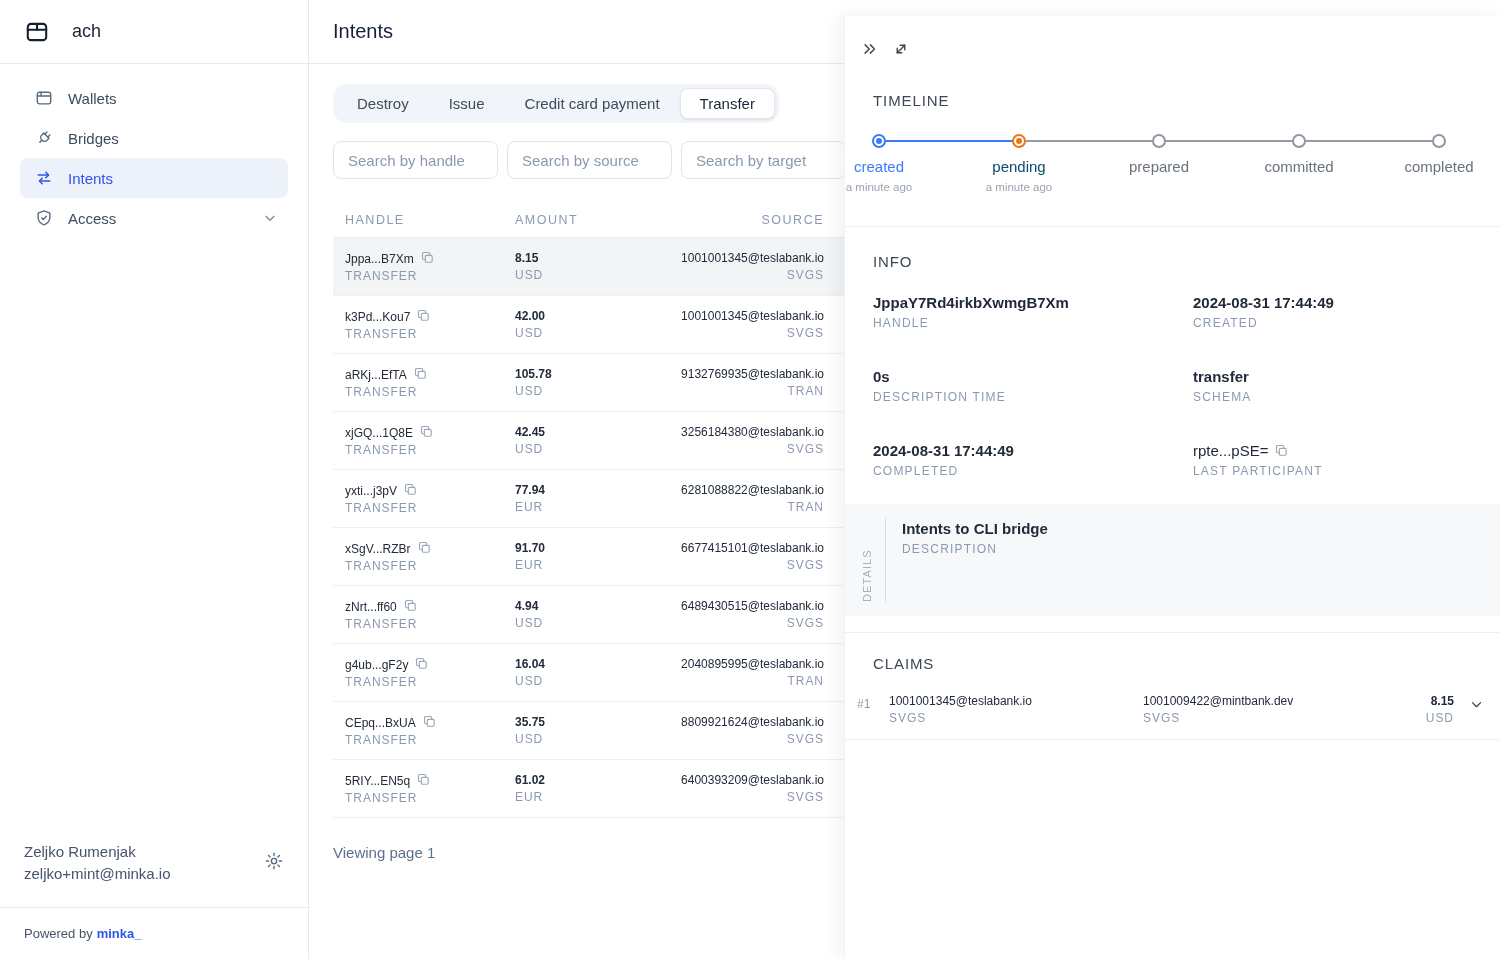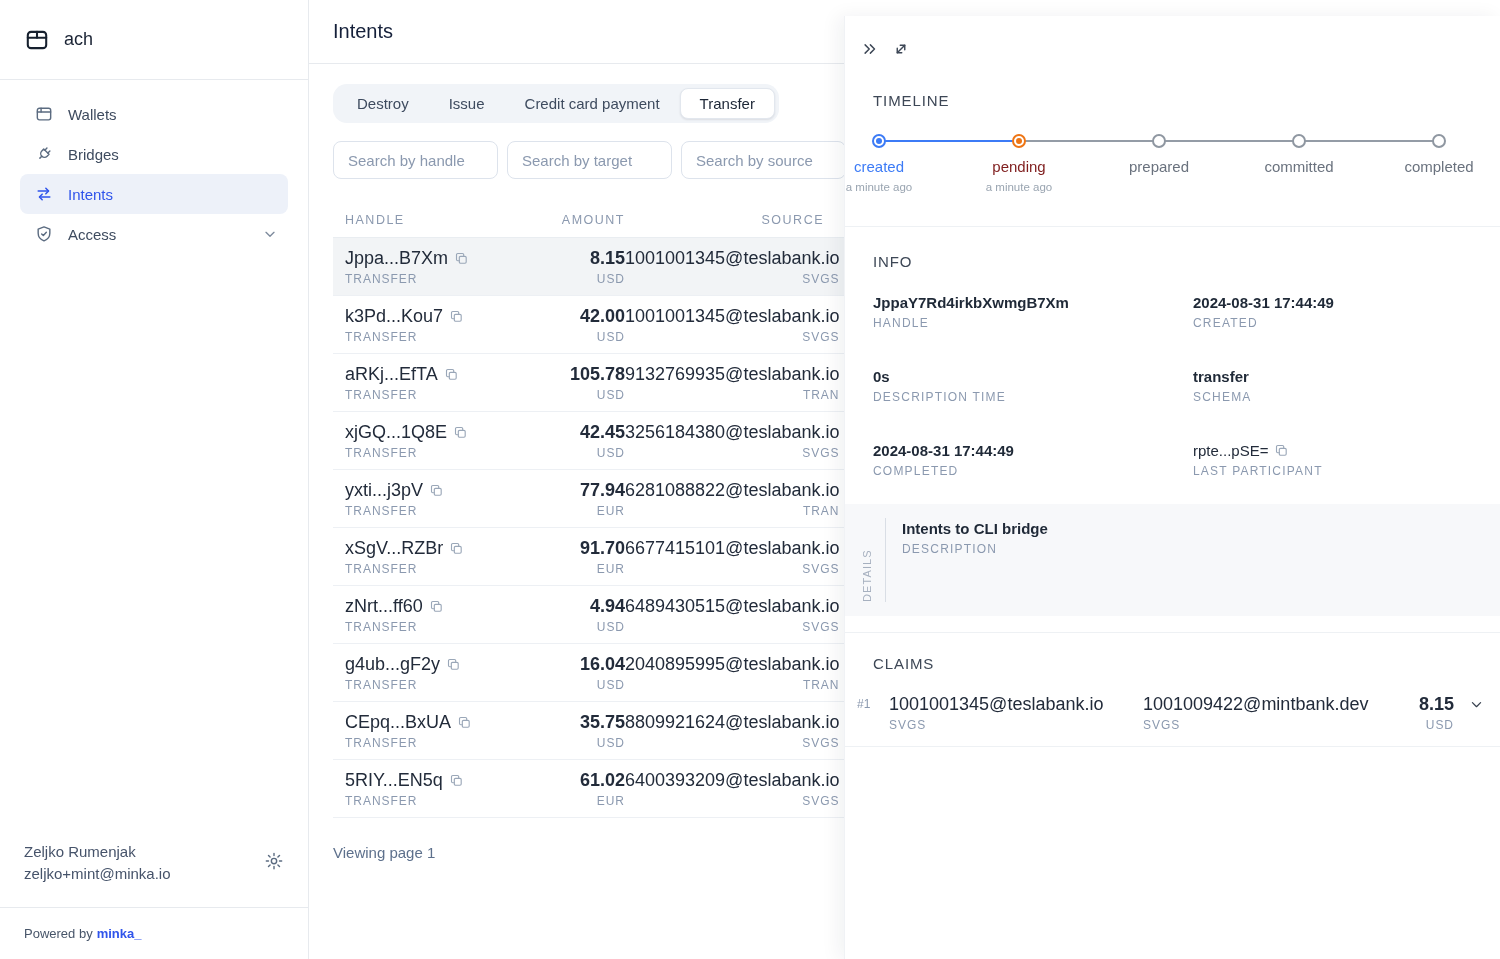--- a/index.html
+++ b/index.html
@@ -6,21 +6,21 @@
   html,body { width:1500px; height:959px; }
   body {
     font-family: "Liberation Sans", "DejaVu Sans", sans-serif;
     background:#fff; color:#222b3a; overflow:hidden;
     -webkit-font-smoothing:antialiased;
   }
   .app { position:relative; width:1500px; height:959px; display:flex; background:#fff; }
 
   
   .sidebar { width:309px; flex:0 0 309px; border-right:1px solid #e7eaee; display:flex; flex-direction:column; background:#fff; }
-  .sidebar-header { height:80px; border-bottom:1px solid #e7eaee; display:flex; align-items:center; padding:0 24px; gap:14px; }
+  .sidebar-header { height:64px; border-bottom:1px solid #e7eaee; display:flex; align-items:center; padding:0 24px; gap:22px; }
   .logo-icon { width:26px; height:26px; color:#16202e; display:flex; }
   .logo-text { font-size:18px; font-weight:500; color:#1b2435; }
   .nav { padding:14px 20px; flex:1; }
   .nav-item { height:40px; display:flex; align-items:center; gap:14px; padding:0 14px; border-radius:8px; cursor:pointer; color:#3e4b5f; font-size:15px; position:relative; margin-bottom:0px;}
   .nav-item .nav-icon { width:20px; height:20px; color:#5b6b80; display:flex; }
   .nav-item.active { background:#edf1f9; color:#2f54eb; }
   .nav-item.active .nav-icon { color:#2f54eb; }
   .nav-chevron { position:absolute; right:10px; width:16px; height:16px; color:#7d8a9c; display:flex; }
   .user-block { padding:18px 24px 22px; position:relative; }
   .user-name, .user-email { font-size:15px; color:#46536a; line-height:22px; }
@@ -40,23 +40,23 @@
 
   .filters { display:flex; gap:9px; margin-top:18px; }
   .search-input { width:165px; height:38px; border:1px solid #dde3ec; border-radius:8px; padding:0 14px; font-size:15px; color:#222b3a; font-family:inherit; background:#fff; outline:none; }
   .search-input::placeholder { color:#8b99af; }
 
   .table { width:511px; margin-top:23px; }
   .thead { display:flex; align-items:center; height:36px; padding:0 20px 0 12px; border-bottom:1px solid #e9edf1; font-size:12.5px; font-weight:500; color:#8b99af; letter-spacing:.12em; }
   .trow { display:flex; align-items:center; height:58px; padding:0 20px 0 12px; border-bottom:1px solid #edf0f4; cursor:pointer; }
   .trow.selected { background:#f2f4f6; }
   .col-handle { flex:0 0 170px; }
-  .col-amount { flex:0 0 110px; text-align:right; }
+  .col-amount { flex:0 0 110px; }
   .col-source { flex:1; text-align:right; }
-  .line1 { font-size:18px; color:#222b3a; white-space:nowrap; }
+  .line1 { font-size:12px; color:#222b3a; white-space:nowrap; }
   .line1 .bold, .bold { font-weight:700; }
   .sub { font-size:12px; color:#8b99af; letter-spacing:.08em; margin-top:3px; }
   .copy-icon { display:inline-flex; width:15px; height:15px; color:#9aa7b8; margin-left:6px; vertical-align:-2px; cursor:pointer; }
   .table-footer { margin:26px 0 0; font-size:15px; color:#5d708c; }
 
   
   .panel { position:absolute; top:16px; right:0; bottom:0; width:656px; background:#fff; box-shadow:-6px 0 18px rgba(23,32,49,.06); border-left:1px solid #f0f2f5; }
   .panel-toolbar { padding:24px 0 0 16px; display:flex; gap:13px; }
   .panel-tool { width:18px; height:18px; color:#3d4756; cursor:pointer; }
   .section-heading { font-size:15px; font-weight:500; color:#3d4756; letter-spacing:.06em; }
@@ -67,21 +67,21 @@
   .tl-line.gray { left:146px; width:420px; background:#949ca6; }
   .tl-step { position:absolute; top:0; width:0; }
   .tl-dot { position:absolute; left:-7px; top:0; width:14px; height:14px; border-radius:50%; background:#fff; border:2px solid #8f97a1; }
   .tl-dot-inner { position:absolute; left:2px; top:2px; width:6px; height:6px; border-radius:50%; }
   .tl-step.blue .tl-dot { border-color:#3c7bf6; }
   .tl-step.blue .tl-dot-inner { background:#3c7bf6; }
   .tl-step.orange .tl-dot { border-color:#ee7514; }
   .tl-step.orange .tl-dot-inner { background:#ee7514; }
   .tl-lbl { position:absolute; top:24px; left:0; transform:translateX(-50%); font-size:15px; color:#6a727e; white-space:nowrap; }
   .tl-step.blue .tl-lbl { color:#3c7bf6; }
-  .tl-step.orange .tl-lbl { color:#7f1d1d;text-align:right; }
+  .tl-step.orange .tl-lbl { color:#0c4a6e;text-align:right; }
   .tl-sub { position:absolute; top:47px; left:0; transform:translateX(-50%); font-size:11.5px; color:#9aa5b1; white-space:nowrap; }
   .panel-divider { border-top:1px solid #eef1f4; margin-top:26px; }
   .info-heading { margin:26px 0 0 28px; }
   .info-grid { display:grid; grid-template-columns:320px 1fr; row-gap:38px; margin:24px 28px 0; }
   .info-value { font-size:15px; font-weight:700; color:#1f2937; }
   .info-value.normal { font-weight:400; color:#222b3a; }
   .info-label { font-size:12px; color:#8b99af; letter-spacing:.1em; margin-top:5px; }
   .details-band { margin-top:26px; background:#f7f8fa; height:112px; display:flex; padding-left:16px; }
   .details-side { writing-mode:vertical-rl; transform:rotate(180deg); font-size:11px; color:#a6b0bf; letter-spacing:.1em; align-self:flex-start; padding-top:14px; height:100%; }
   .details-rule { width:1px; background:#d9dee5; margin:14px 0 14px 12px; }
@@ -188,22 +188,22 @@
     <div class="main-content">
       <div class="tabs">
         <div class="tab">Destroy</div>
         <div class="tab">Issue</div>
         <div class="tab">Credit card payment</div>
         <div class="tab active">Transfer</div>
       </div>
 
       <div class="filters">
         <input class="search-input" type="text" placeholder="Search by handle" style="">
+        <input class="search-input" type="text" placeholder="Search by source" style="">
         <input class="search-input" type="text" placeholder="Search by target" style="">
-        <input class="search-input" type="text" placeholder="Search by source" style="">
       </div>
 
       <div class="table">
         <div class="thead">
           <div class="col-handle">HANDLE</div>
           <div class="col-amount">AMOUNT</div>
           <div class="col-source">SOURCE</div>
         </div>
 
         <div class="trow selected">

